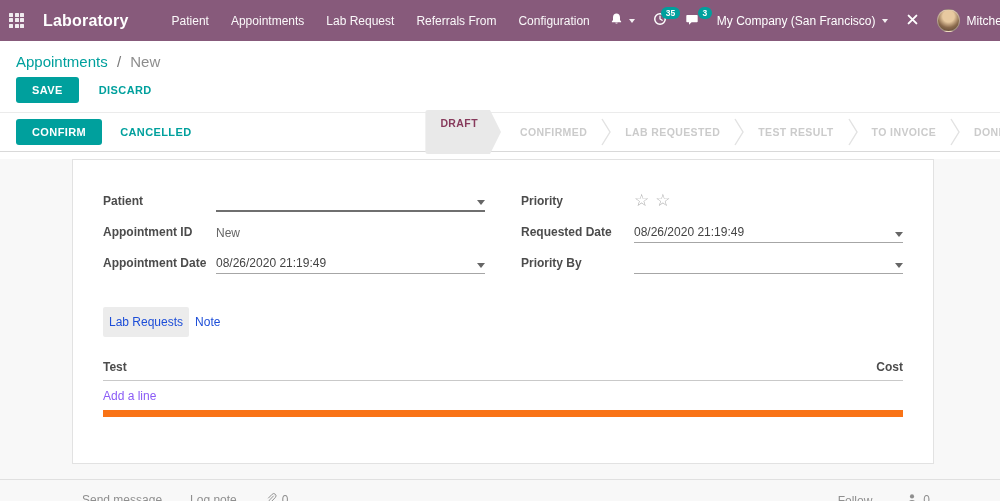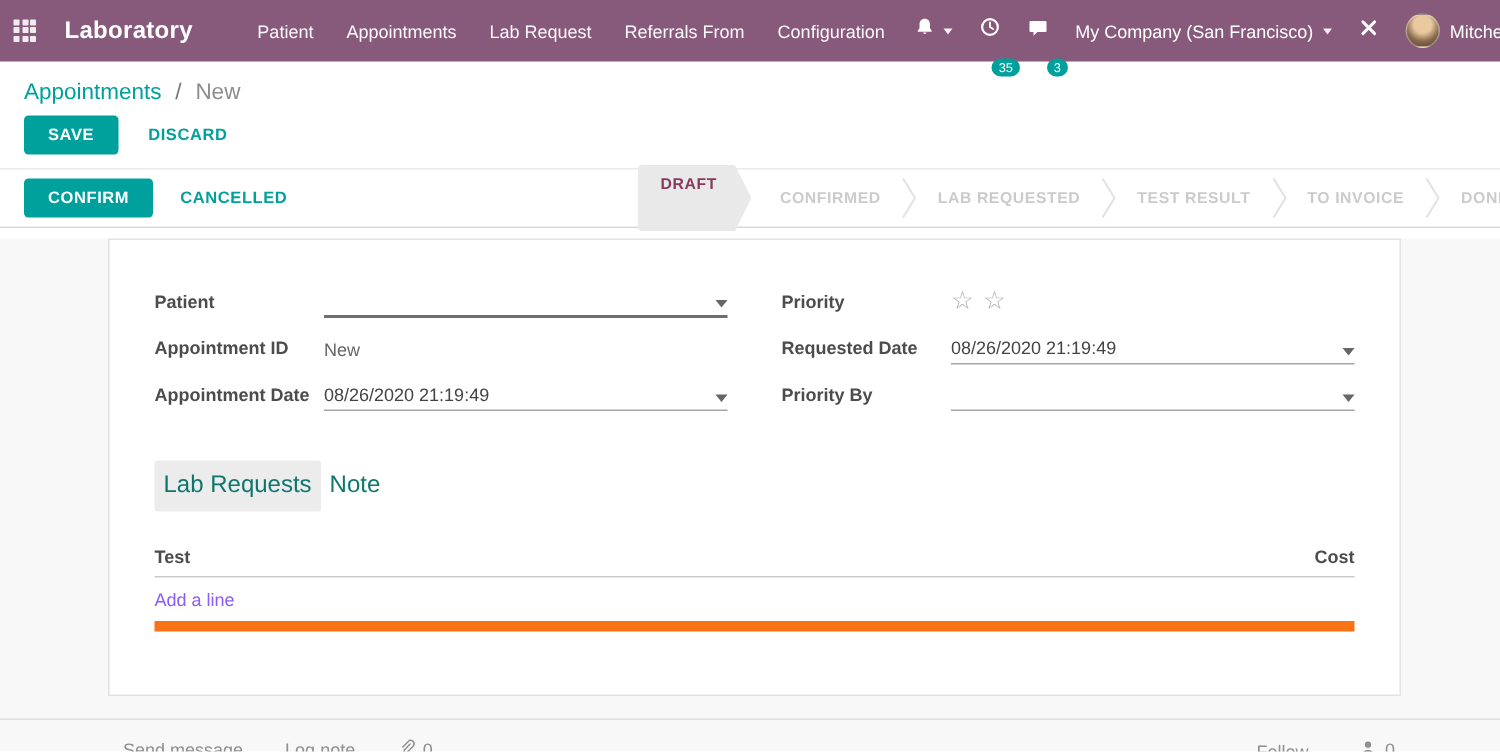--- a/index.html
+++ b/index.html
@@ -9,21 +9,21 @@
   .topbar{height:41px;background:#875A7B;display:flex;align-items:center;color:#fff;}
   .apps-icon{width:16px;height:16px;display:grid;grid-template-columns:repeat(3,4px);
     grid-template-rows:repeat(3,4px);gap:1.5px;margin-left:9px;cursor:pointer;}
   .apps-icon i{background:rgba(255,255,255,.88);border-radius:.5px;}
   .brand{font-size:16px;font-weight:bold;margin-left:19px;letter-spacing:.2px;cursor:pointer;}
   .menus{display:flex;margin-left:32px;}
   .menu-item{font-size:12px;padding:9px 11px;cursor:pointer;color:rgba(255,255,255,.96);white-space:nowrap;}
   .systray{margin-left:auto;display:flex;align-items:center;}
   .sys-item{display:flex;align-items:center;padding:0 9px;position:relative;height:32px;cursor:pointer;}
   .badge{position:absolute;top:2px;right:-4px;background:#00A09D;color:#fff;font-size:8.5px;
-    font-weight:normal;border-radius:8px;padding:2px 4.5px;line-height:1;margin-top:32px;}
+    font-weight:bold;border-radius:8px;padding:2px 4.5px;line-height:1;}
   .caret-w{width:0;height:0;border-left:3.5px solid transparent;border-right:3.5px solid transparent;
     border-top:4px solid #fff;margin-left:6px;opacity:.9;}
   .company{font-size:12px;white-space:nowrap;}
   .avatar{width:21px;height:21px;border-radius:50%;flex:0 0 auto;
     background:radial-gradient(circle at 50% 30%,#e8c9a0 0 32%,#8a6a4d 62%,#4e3a2a 100%);
     border:1px solid rgba(255,255,255,.35);}
   .username{font-size:12px;white-space:nowrap;margin-left:7px;}
 
   
   .breadcrumb-row{padding:12px 16px 0;font-size:15px;}
@@ -58,21 +58,21 @@
   .fvalue{flex:1;display:flex;align-items:flex-end;justify-content:space-between;font-size:12px;
     color:#444;padding-bottom:3px;border-bottom:1px solid #a6a6a6;min-height:19px;box-sizing:border-box;cursor:text;}
   .fvalue.required{border-bottom:2px solid #6f6f6f;}
   .fvalue.noline{border-bottom:none;color:#666;cursor:default;}
   .dd{width:0;height:0;border-left:4px solid transparent;border-right:4px solid transparent;
     border-top:5px solid #666;margin-bottom:2px;cursor:pointer;}
   .stars{font-size:17px;color:#b0b0b0;letter-spacing:6px;line-height:1;cursor:pointer;}
 
   
   .tabs{display:flex;margin-top:24px;}
-  .tab{font-size:16px;color:#0f766e;padding:8px 6px;cursor:pointer;white-space:nowrap;}
+  .tab{font-size:12px;color:#1d4ed8;padding:8px 6px;cursor:pointer;white-space:nowrap;}
   .tab.active{background:#ececec;border-radius:2px;}
   .thead{display:flex;justify-content:space-between;margin-top:23px;padding-bottom:6px;
     border-bottom:1px solid #c9c9c9;font-size:12px;font-weight:bold;color:#4c4c4c;}
   .addline{font-size:12px;color:#8b5cf6;padding:8px 0 7px;border-bottom:7px solid #f97316;cursor:pointer;}
 
   
   .footer{height:40px;background:#f8f8f8;border-top:1px solid #e0e0e0;display:flex;align-items:center;
     padding:0 70px 0 82px;color:#8f8f8f;font-size:12px;}
   .f-item{display:flex;align-items:center;gap:5px;margin-right:28px;cursor:pointer;white-space:nowrap;}
   .f-right{margin-left:auto;display:flex;align-items:flex-end;}

